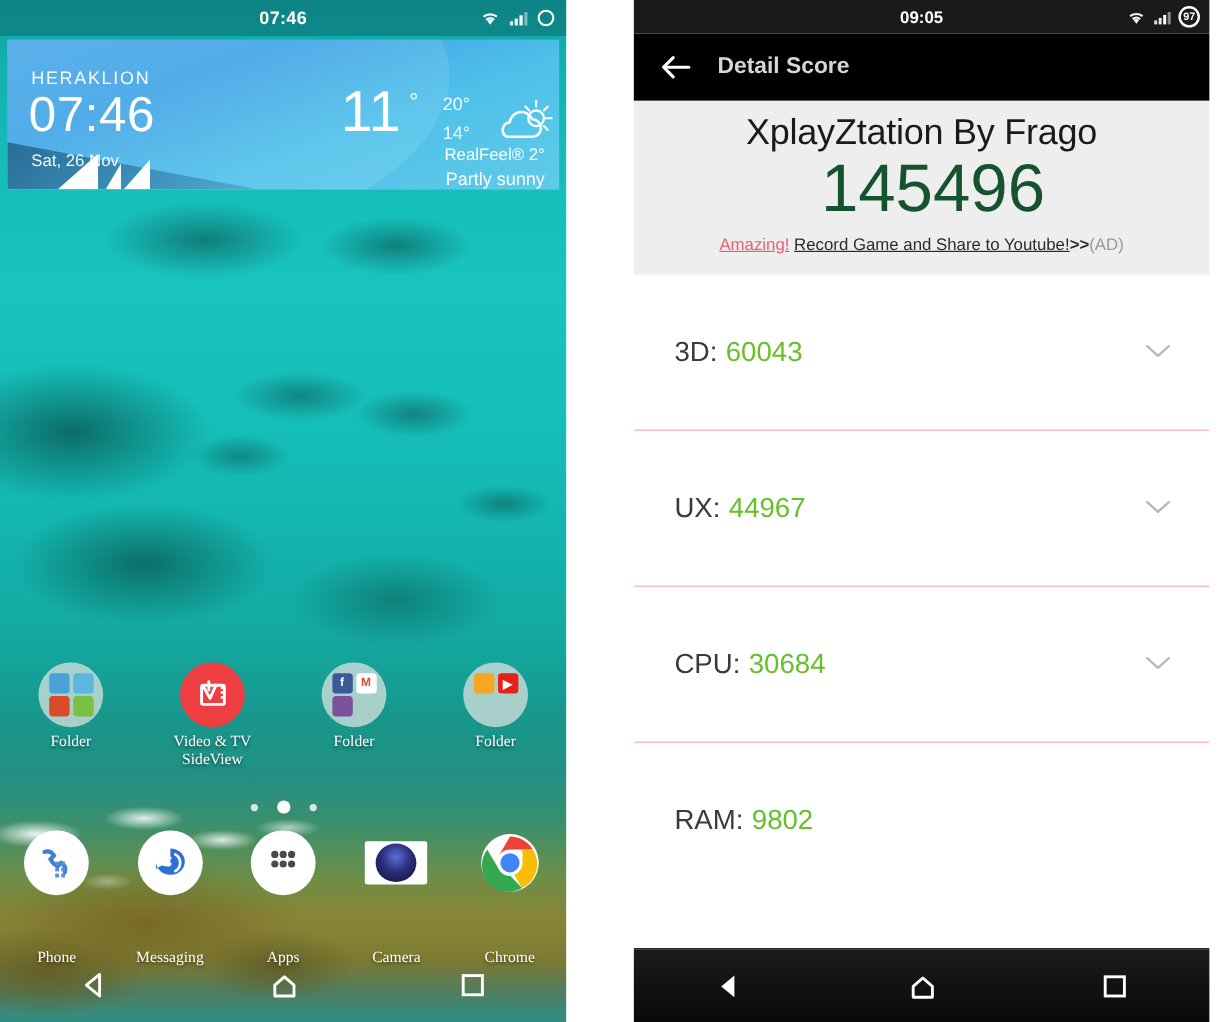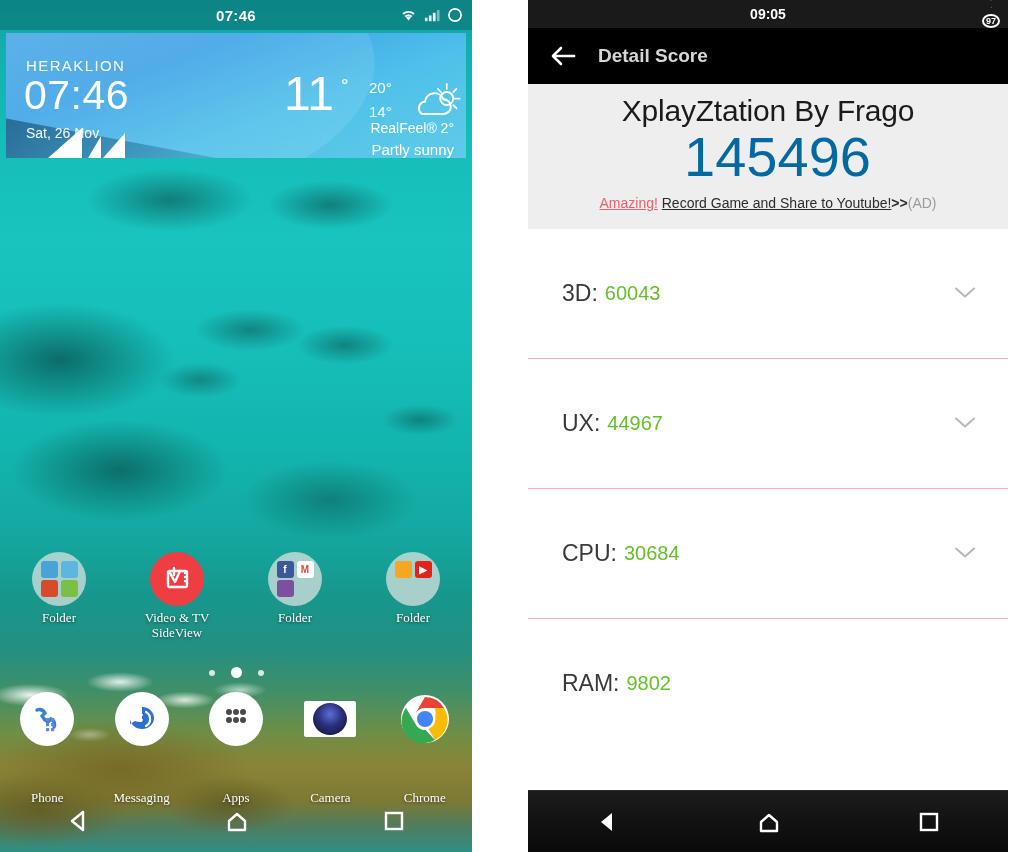--- a/index.html
+++ b/index.html
@@ -183,56 +183,56 @@
     background:#ffffff; overflow:hidden;
   }
   .statusbar-right {
     position:relative; width:480px; height:28px;
     background:#1a1a1a;
     display:flex; align-items:center; justify-content:center; color:#fff;
   }
   .sbr-time { font-size:14px; font-weight:bold; }
   .sb-icons-right {
     position:absolute; right:8px; top:0; height:28px;
-    display:flex; align-items:center; gap:6px;flex-direction:column;
+    display:flex; align-items:center; gap:6px;
   }
   .battery-badge {
     width:18px; height:18px; border-radius:50%;
     border:2px solid #fff; color:#fff; font-size:9px; font-weight:bold;
     display:flex; align-items:center; justify-content:center;
   }
   .appbar {
     width:480px; height:56px; background:#000;
     display:flex; align-items:center; gap:22px; padding-left:22px;
   }
   .appbar-title { color:#d6d6d6; font-size:19px; font-weight:bold; }
 
   .score-card {
     width:480px; background:#eeeeee; padding:10px 0 18px 0;
     text-align:center;
   }
   .model { color:#6fbe2e; font-size:14px; margin-bottom:2px; }
   .devname { color:#1a1a1a; font-size:30px; letter-spacing:-0.2px; }
-  .total { color:#0369a1; font-size:56px; font-weight:400; line-height:1.05;padding-left:19px; }
+  .total { color:#14532d; font-size:56px; font-weight:400; line-height:1.05;padding-left:19px; }
   .ad-line { margin-top:8px; font-size:14px; }
   .ad-amazing { color:#e8616d; text-decoration:underline; }
   .ad-main { color:#2b2b2b; text-decoration:underline; }
   .ad-arrow { color:#2b2b2b; font-weight:bold; }
   .ad-tag { color:#9a9a9a; }
 
   .rows { width:480px; background:#fff; }
   .score-row {
     position:relative; height:130px;
     display:flex; align-items:center;
     padding:0 28px 0 34px;
     border-bottom:1px solid #f9a8d4;
   }
   .score-row:last-child { border-bottom:none; }
   .row-label { color:#3a3a3a; font-size:23px; }
-  .row-value { color:#66c02a; font-size:20px; margin-left:7px; }
+  .row-value { color:#66c02a; font-size:23px; margin-left:7px; }
   .chev { position:absolute; right:32px; top:50%; transform:translateY(-50%); }
 
   .navbar-right {
     position:absolute; left:0; bottom:0; width:480px; height:62px;
     background:linear-gradient(180deg,#1c1c1c 0%, #111 55%, #0a0a0a 100%);
     display:flex; align-items:center; justify-content:space-around;
     border-top:1px solid #2a2a2a;
   }
 </style>
 </head>

